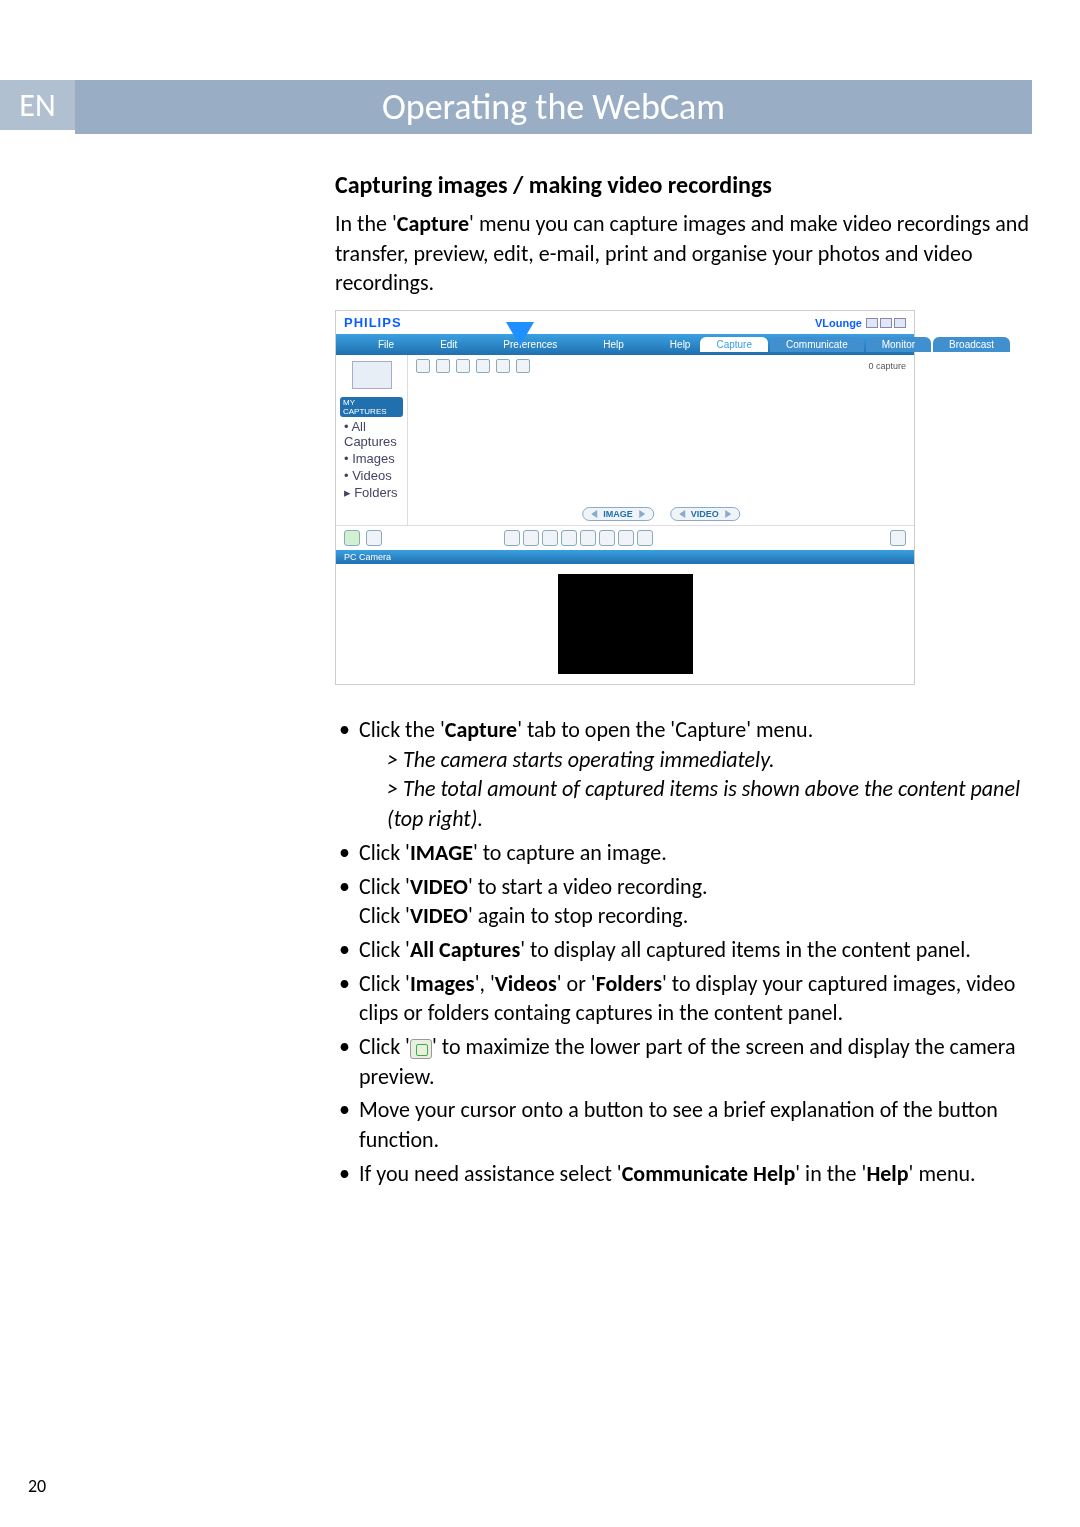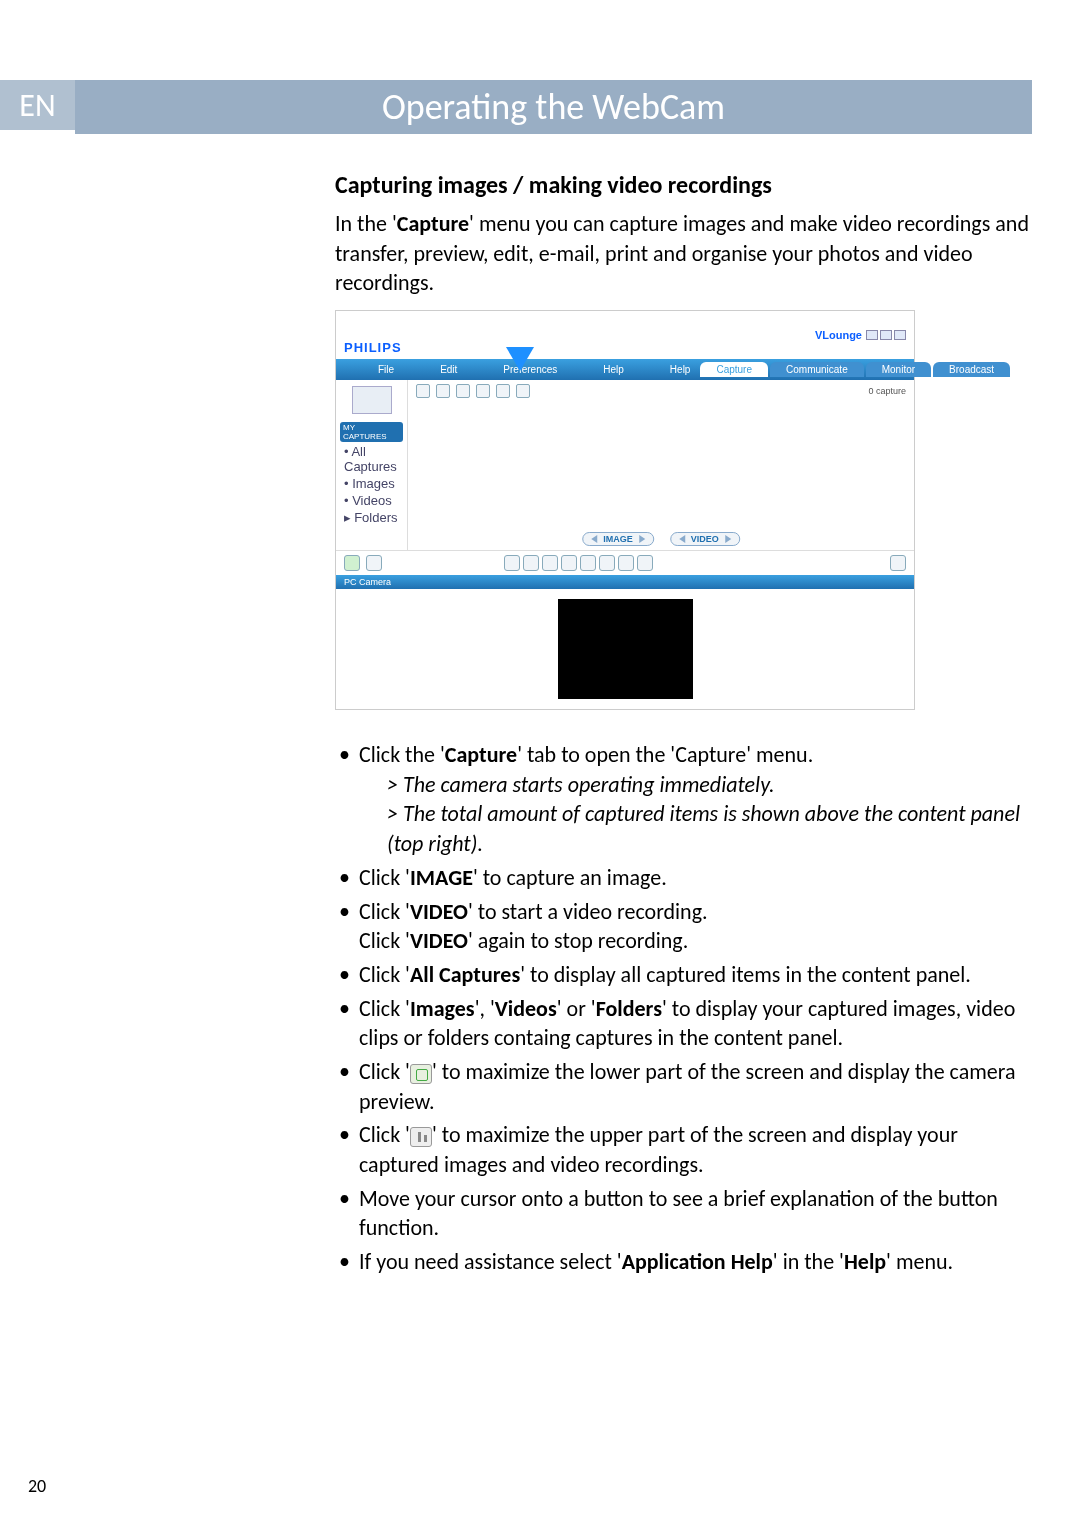--- a/index.html
+++ b/index.html
@@ -61,21 +61,21 @@
     font-family: Arial, sans-serif;
     color: #555;
     margin-bottom: 30px;
   }
   .app-top {
     display: flex;
     justify-content: space-between;
     align-items: center;
     padding: 4px 8px;
   }
-  .logo { color:#0b5fff; font-weight:bold; font-size:13px; letter-spacing:1px;margin-top:25px; }
+  .logo { color:#0b5fff; font-weight:bold; font-size:13px; letter-spacing:1px; }
   .vlounge { color:#0b5fff; font-weight:bold; font-size:11px; display:flex; align-items:center; gap:4px; }
   .winbtns { display:flex; gap:2px; }
   .winbtn { width:12px; height:10px; border:1px solid #88a; background:#e0e8f8; }
   .menubar {
     background: linear-gradient(#3aa0e0,#2070b0);
     color:#fff;
     display:flex;
     align-items:center;
     padding: 3px 6px;
     gap:10px;
@@ -261,24 +261,21 @@
       </li>
       <li>
         <span>Click '</span><b>All Captures</b><span>' to display all captured items in the content panel.</span>
       </li>
       <li>
         <span>Click '</span><b>Images</b><span>', '</span><b>Videos</b><span>' or '</span><b>Folders</b><span>' to display your captured images, video clips or folders containg captures in the content panel.</span>
       </li>
       <li>
         <span>Click '</span><span class="inline-icon cam"></span><span>' to maximize the lower part of the screen and display the camera preview.</span>
       </li>
-      <li>
-        <span>Click '</span><span class="inline-icon grid"></span><span>' to maximize the upper part of the screen and display your captured images and video recordings.</span>
-      </li>
       <li>Move your cursor onto a button to see a brief explanation of the button function.</li>
       <li>
-        <span>If you need assistance select '</span><b>Application Help</b><span>' in the '</span><b>Help</b><span>' menu.</span>
+        <span>If you need assistance select '</span><b>Communicate Help</b><span>' in the '</span><b>Help</b><span>' menu.</span>
       </li>
     </ul>
   </div>
 
   <div class="page-num">20</div>
 </div>
 
 </body></html>

